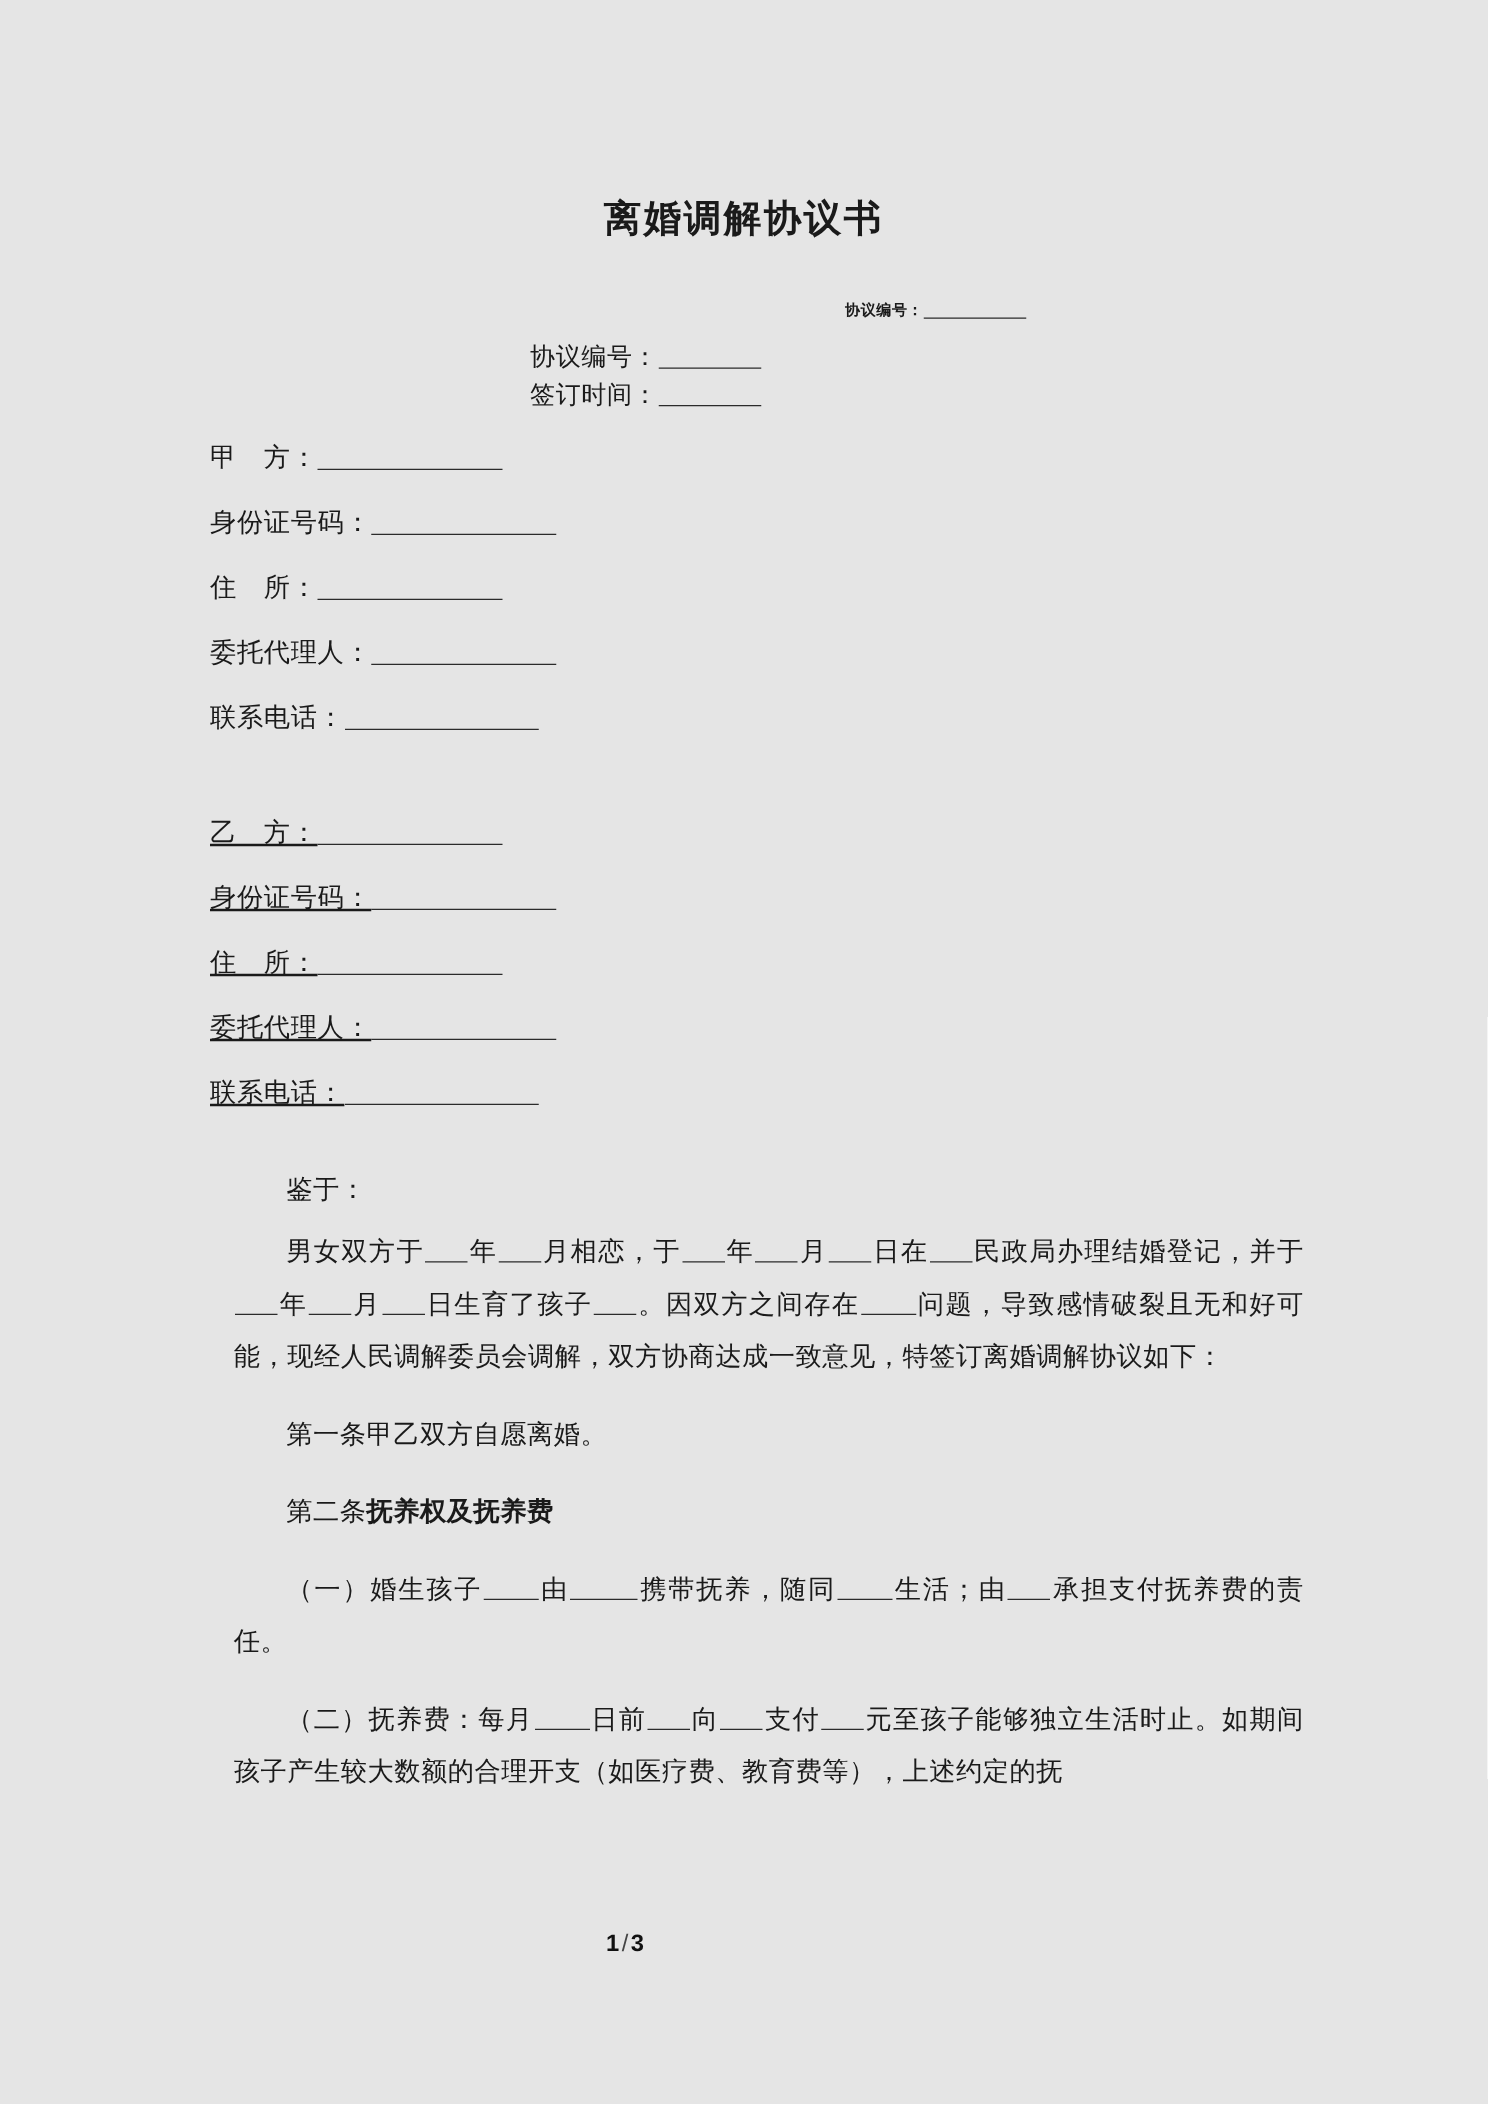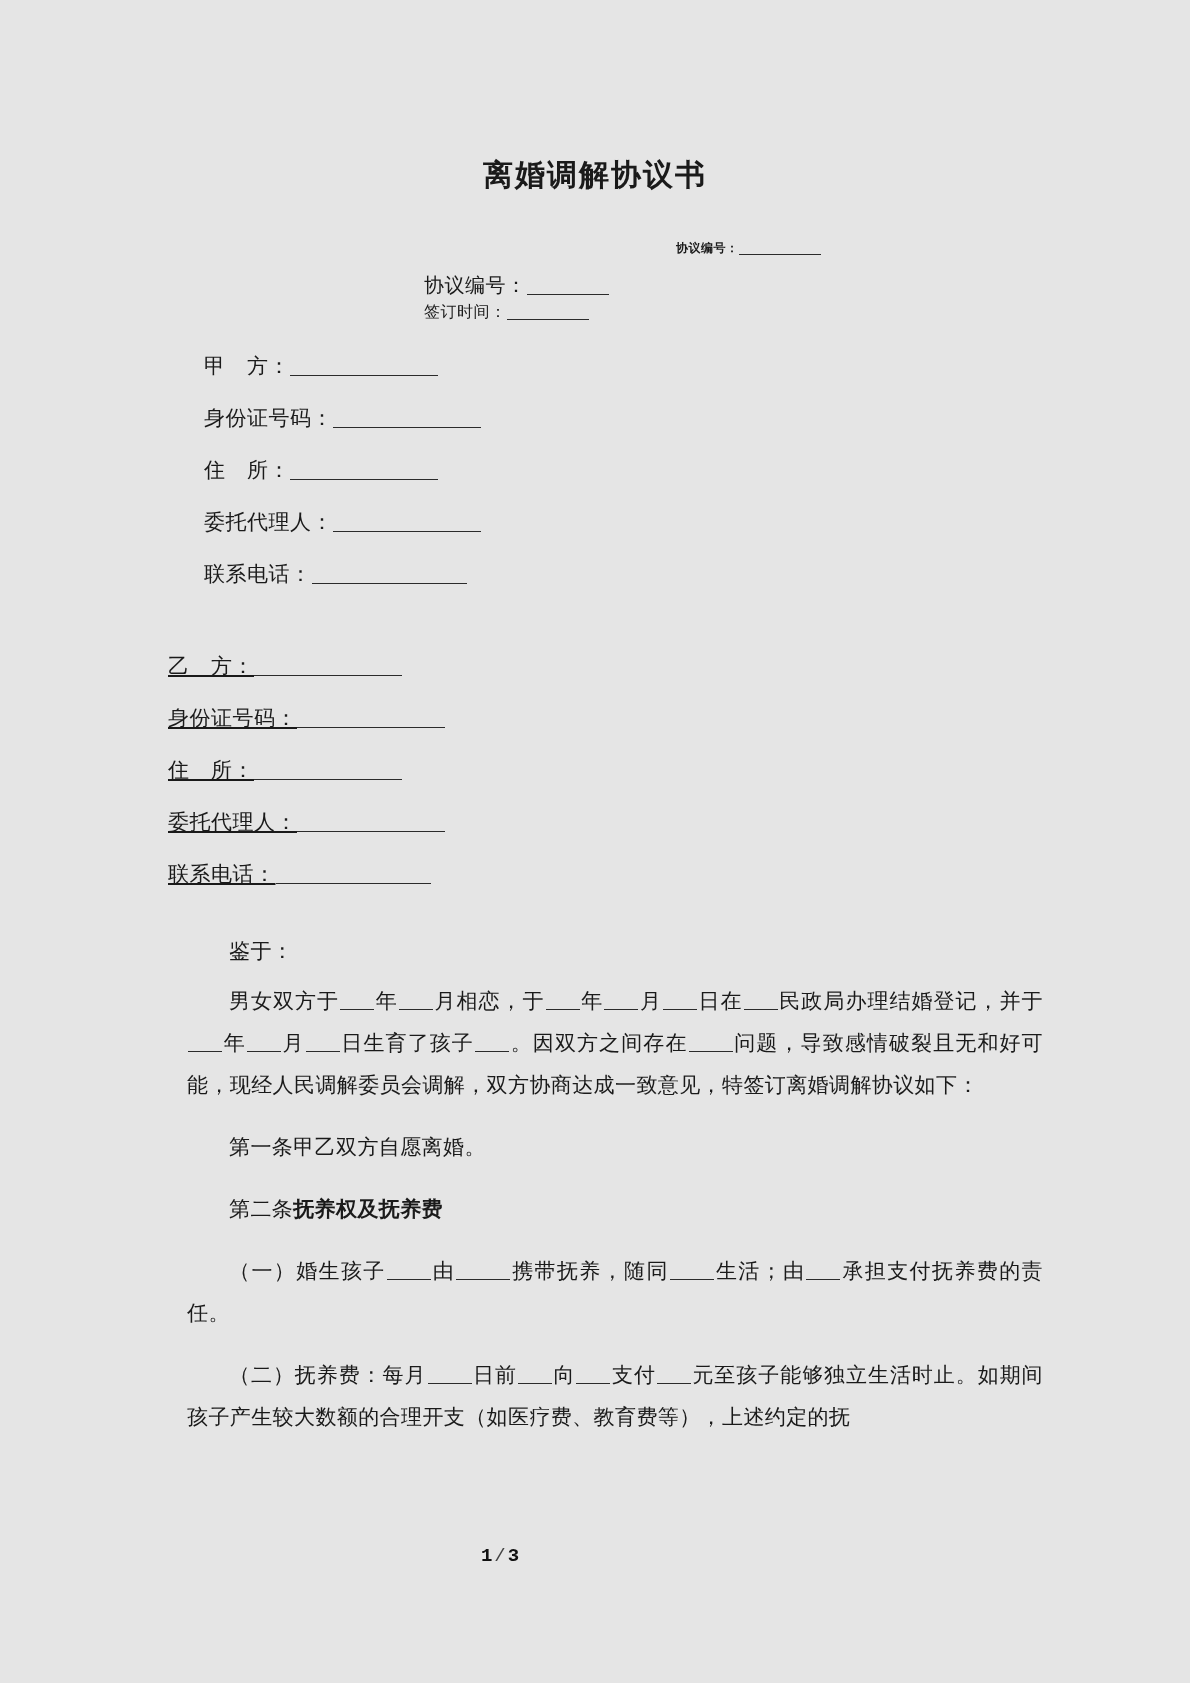--- a/index.html
+++ b/index.html
@@ -49,33 +49,33 @@
     top: 272px;
     left: 424px;
     font-size: 20px;
     letter-spacing: 0.5px;
     white-space: nowrap;
   }
   .hdr-time {
     position: absolute;
     top: 302px;
     left: 424px;
-    font-size: 16px;
+    font-size: 20px;
     letter-spacing: 0.5px;
     white-space: nowrap;
   }
 
   
   .party-block {
     position: absolute;
     left: 168px;
     font-size: 21px;
     letter-spacing: 0.5px;
   }
-  #party-a { top: 340px; margin-left: 36px; }
+  #party-a { top: 340px; }
   #party-b { top: 640px; text-decoration: underline; }
 
   .field-row {
     height: 52px;
     line-height: 52px;
     white-space: nowrap;
   }
   .field-label { display: inline; }
 
   
@@ -127,21 +127,21 @@
   }
 
   
   .footer {
     position: absolute;
     top: 1545px;
     left: 0;
     width: 1000px;
     text-align: center;
     font-size: 19px;
-    font-family: Liberation Mono, monospace;
+    font-family: Liberation Sans, sans-serif;
   }
   .footer .pg-cur, .footer .pg-total { font-weight: bold; color: #111; }
   .footer .pg-sep { font-weight: normal; color: #444; margin: 0 2px; }
 </style>
 </head>
 <body>
 
 <div class="page">
 
   <div class="doc-title">离婚调解协议书</div>

